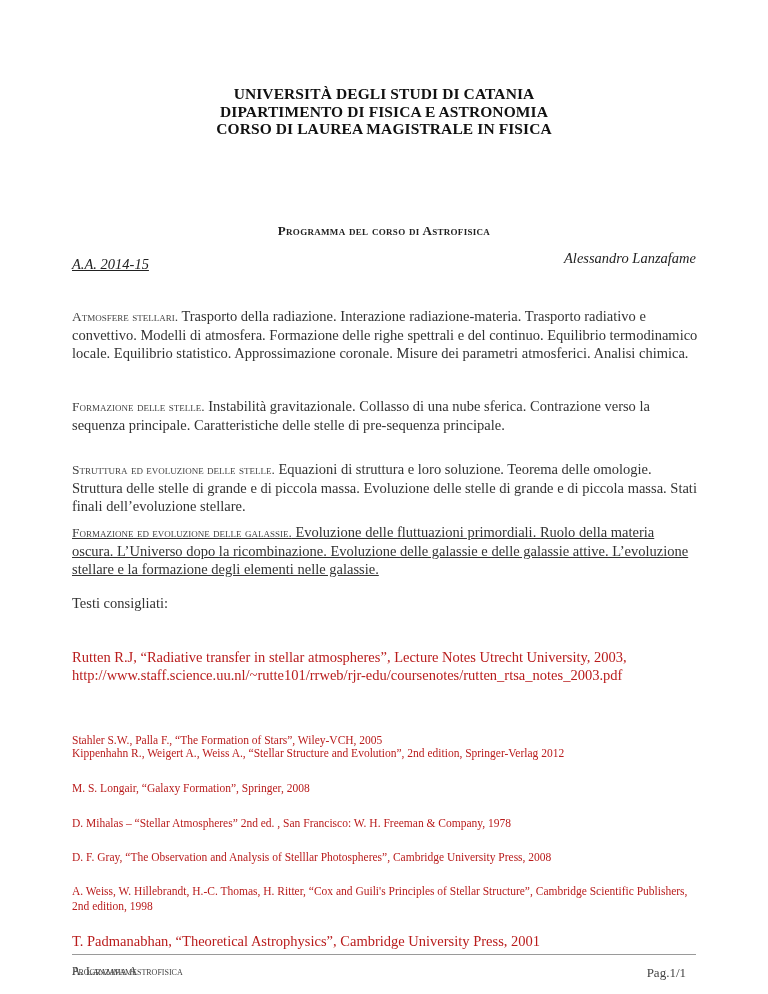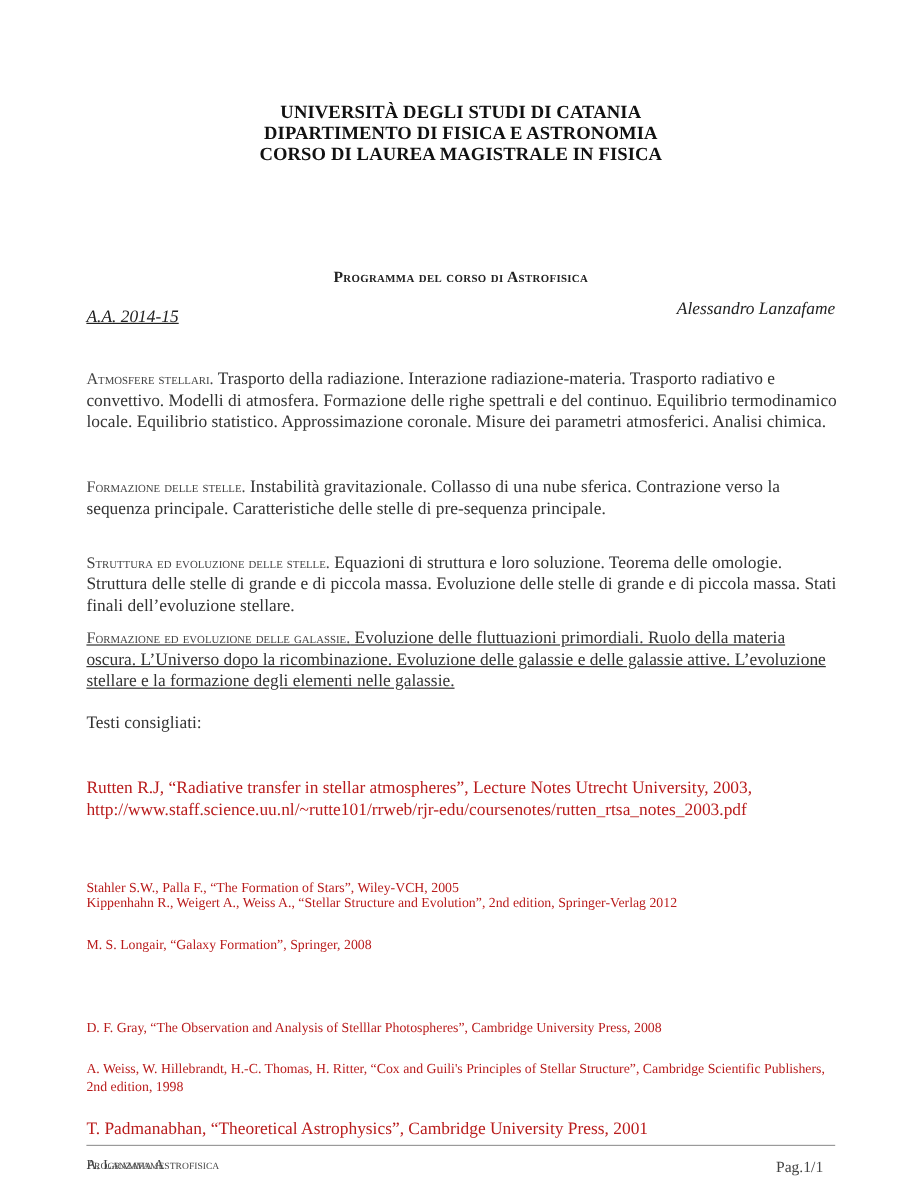--- a/index.html
+++ b/index.html
@@ -143,20 +143,21 @@
   <div class="section" id="sec-3">
     <span class="sec-title">Formazione ed evoluzione delle galassie.</span><span> Evoluzione delle fluttuazioni primordiali. Ruolo della materia oscura. L’Universo dopo la ricombinazione. Evoluzione delle galassie e delle galassie attive. L’evoluzione stellare e la formazione degli elementi nelle galassie.</span>
   </div>
 
   <div class="refs-heading">Testi consigliati:</div>
 
   <div class="ref large" id="ref-0">Rutten R.J, “Radiative transfer in stellar atmospheres”, Lecture Notes Utrecht University, 2003, http://www.staff.science.uu.nl/~rutte101/rrweb/rjr-edu/coursenotes/rutten_rtsa_notes_2003.pdf</div>
   <div class="ref small" id="ref-1">Stahler S.W., Palla F., “The Formation of Stars”, Wiley-VCH, 2005</div>
   <div class="ref small" id="ref-2">Kippenhahn R., Weigert A., Weiss A., “Stellar Structure and Evolution”, 2nd edition, Springer-Verlag 2012</div>
   <div class="ref small" id="ref-3">M. S. Longair, “Galaxy Formation”, Springer, 2008</div>
+  <div class="ref small" id="ref-4">D. Mihalas – “Stellar Atmospheres” 2nd ed. , San Francisco: W. H. Freeman &amp; Company, 1978</div>
   <div class="ref small" id="ref-5">D. F. Gray, “The Observation and Analysis of Stelllar Photospheres”, Cambridge University Press, 2008</div>
   <div class="ref small" id="ref-6">A. Weiss, W. Hillebrandt, H.-C. Thomas, H. Ritter, “Cox and Guili's Principles of Stellar Structure”, Cambridge Scientific Publishers, 2nd edition, 1998</div>
   <div class="ref large" id="ref-7">T. Padmanabhan, “Theoretical Astrophysics”, Cambridge University Press, 2001</div>
 
   <div class="footer">
     <span class="f-left">A. Lanzafame</span>
     <span class="f-center">Programma Astrofisica</span>
     <span class="f-right">Pag.1/1</span>
   </div>
 

